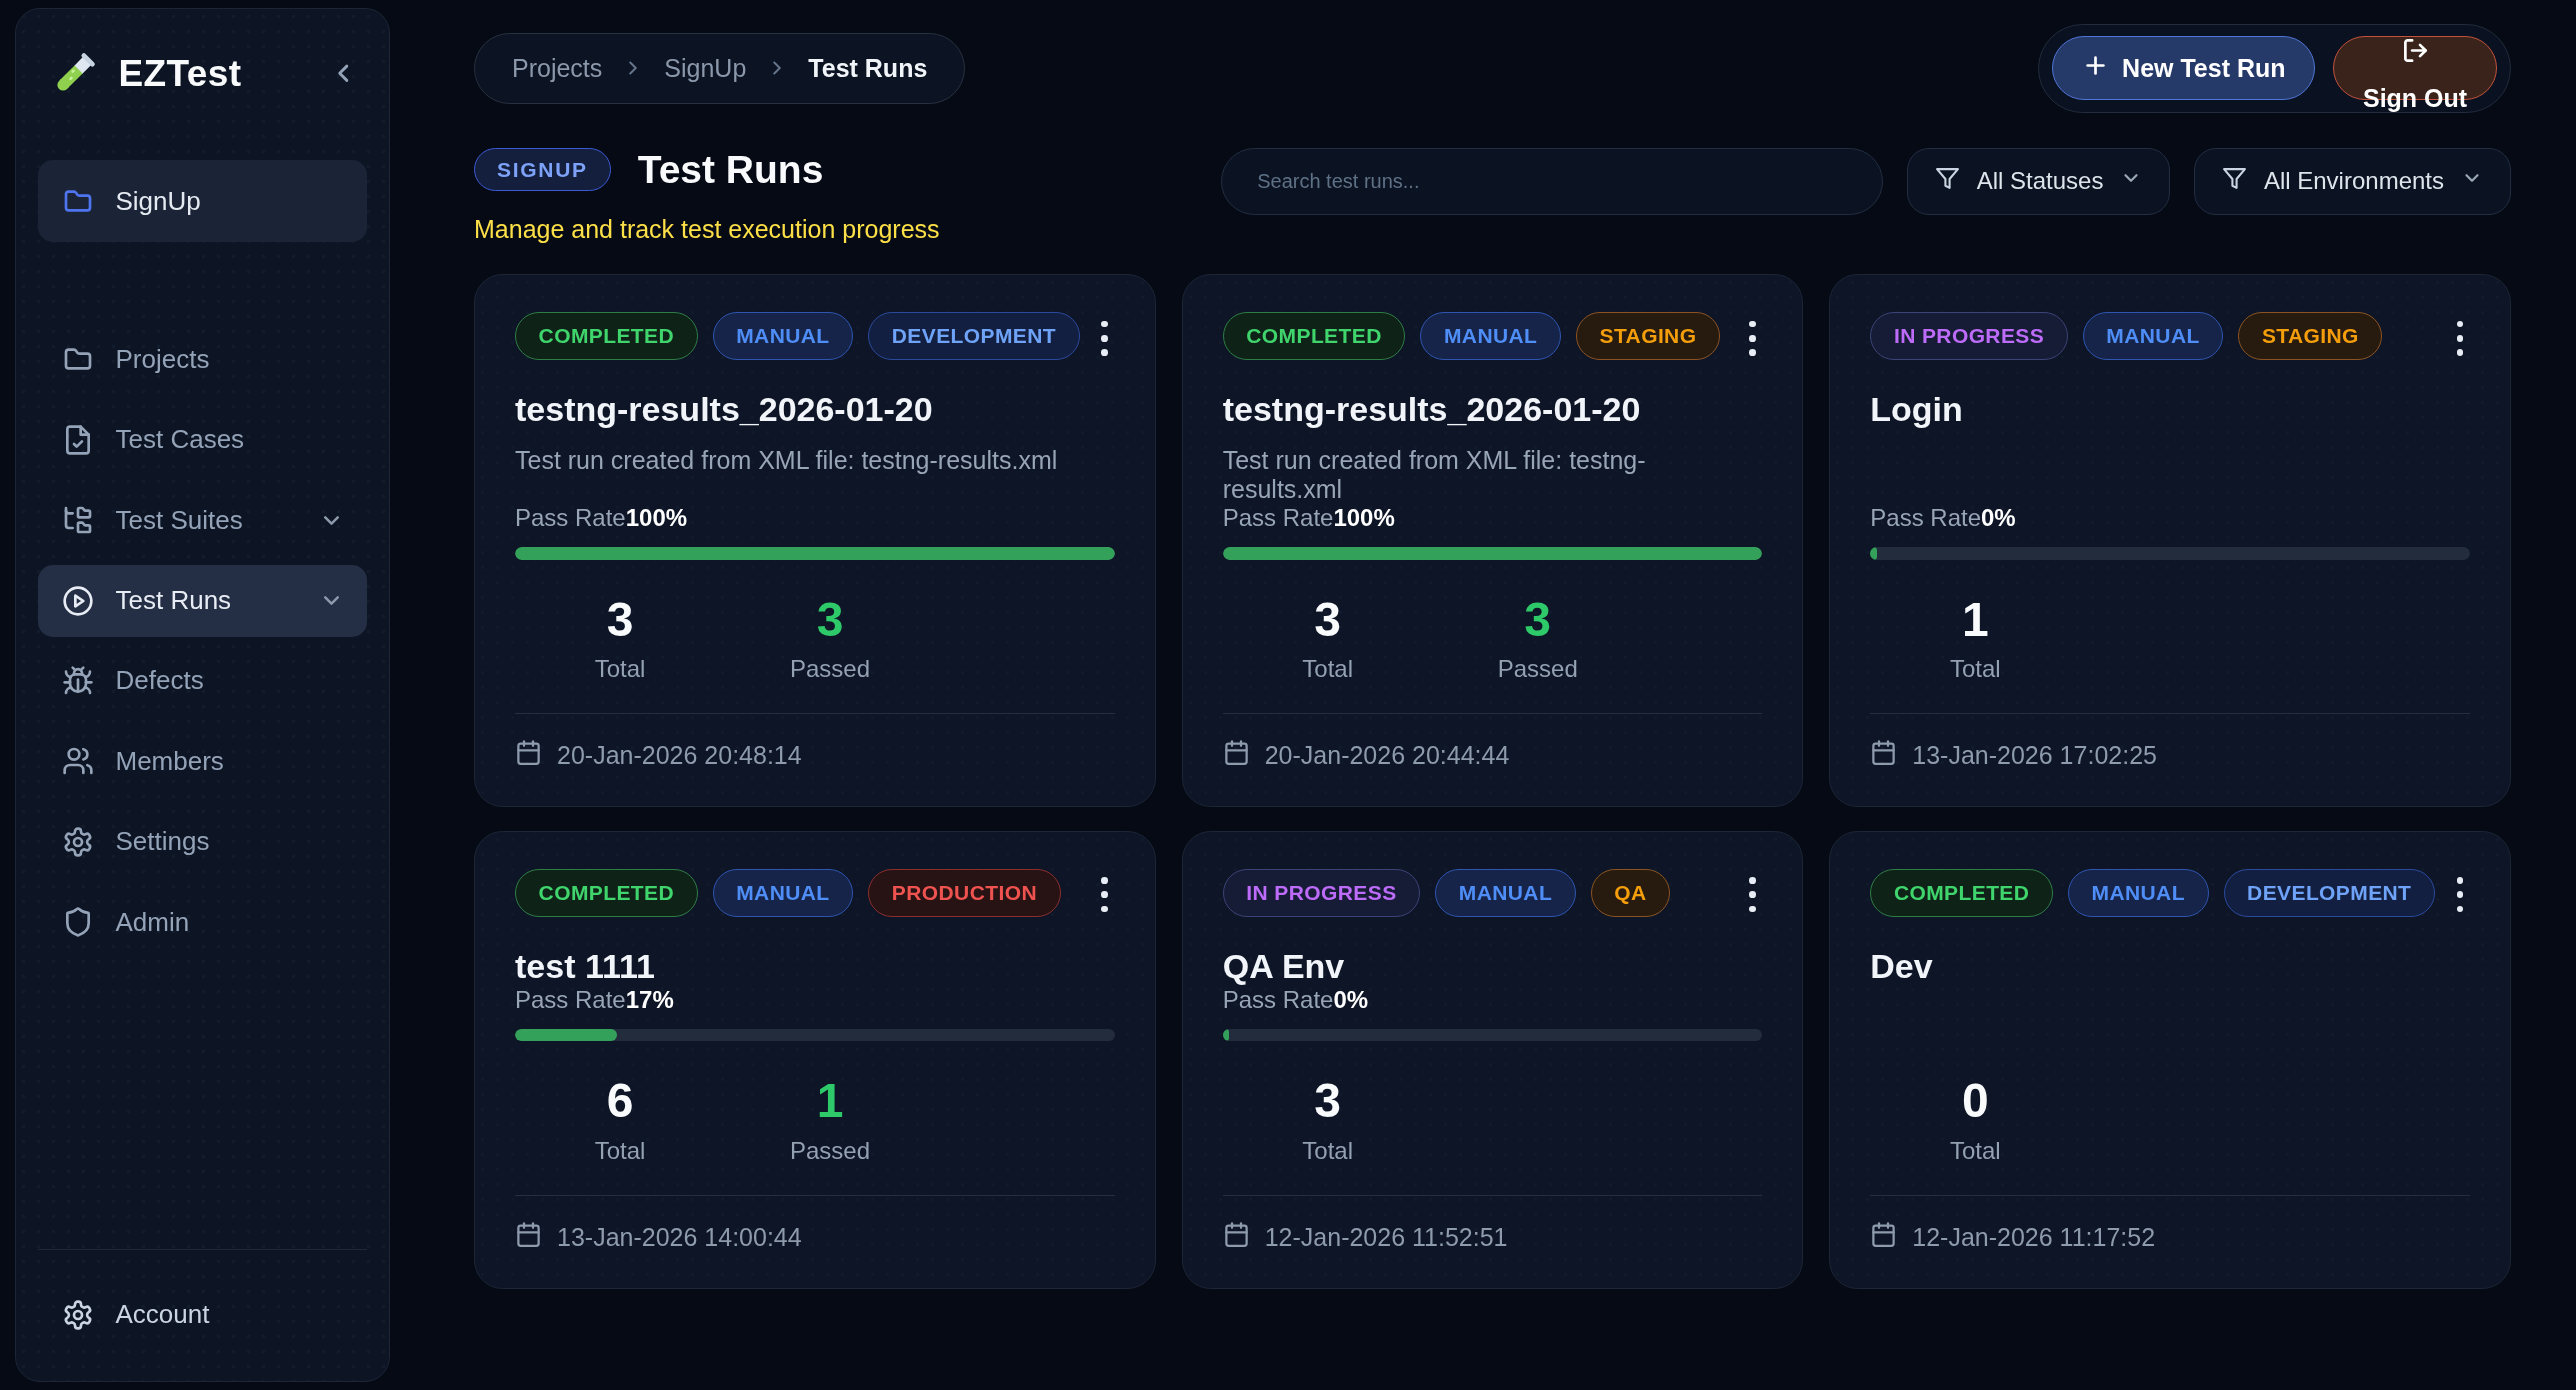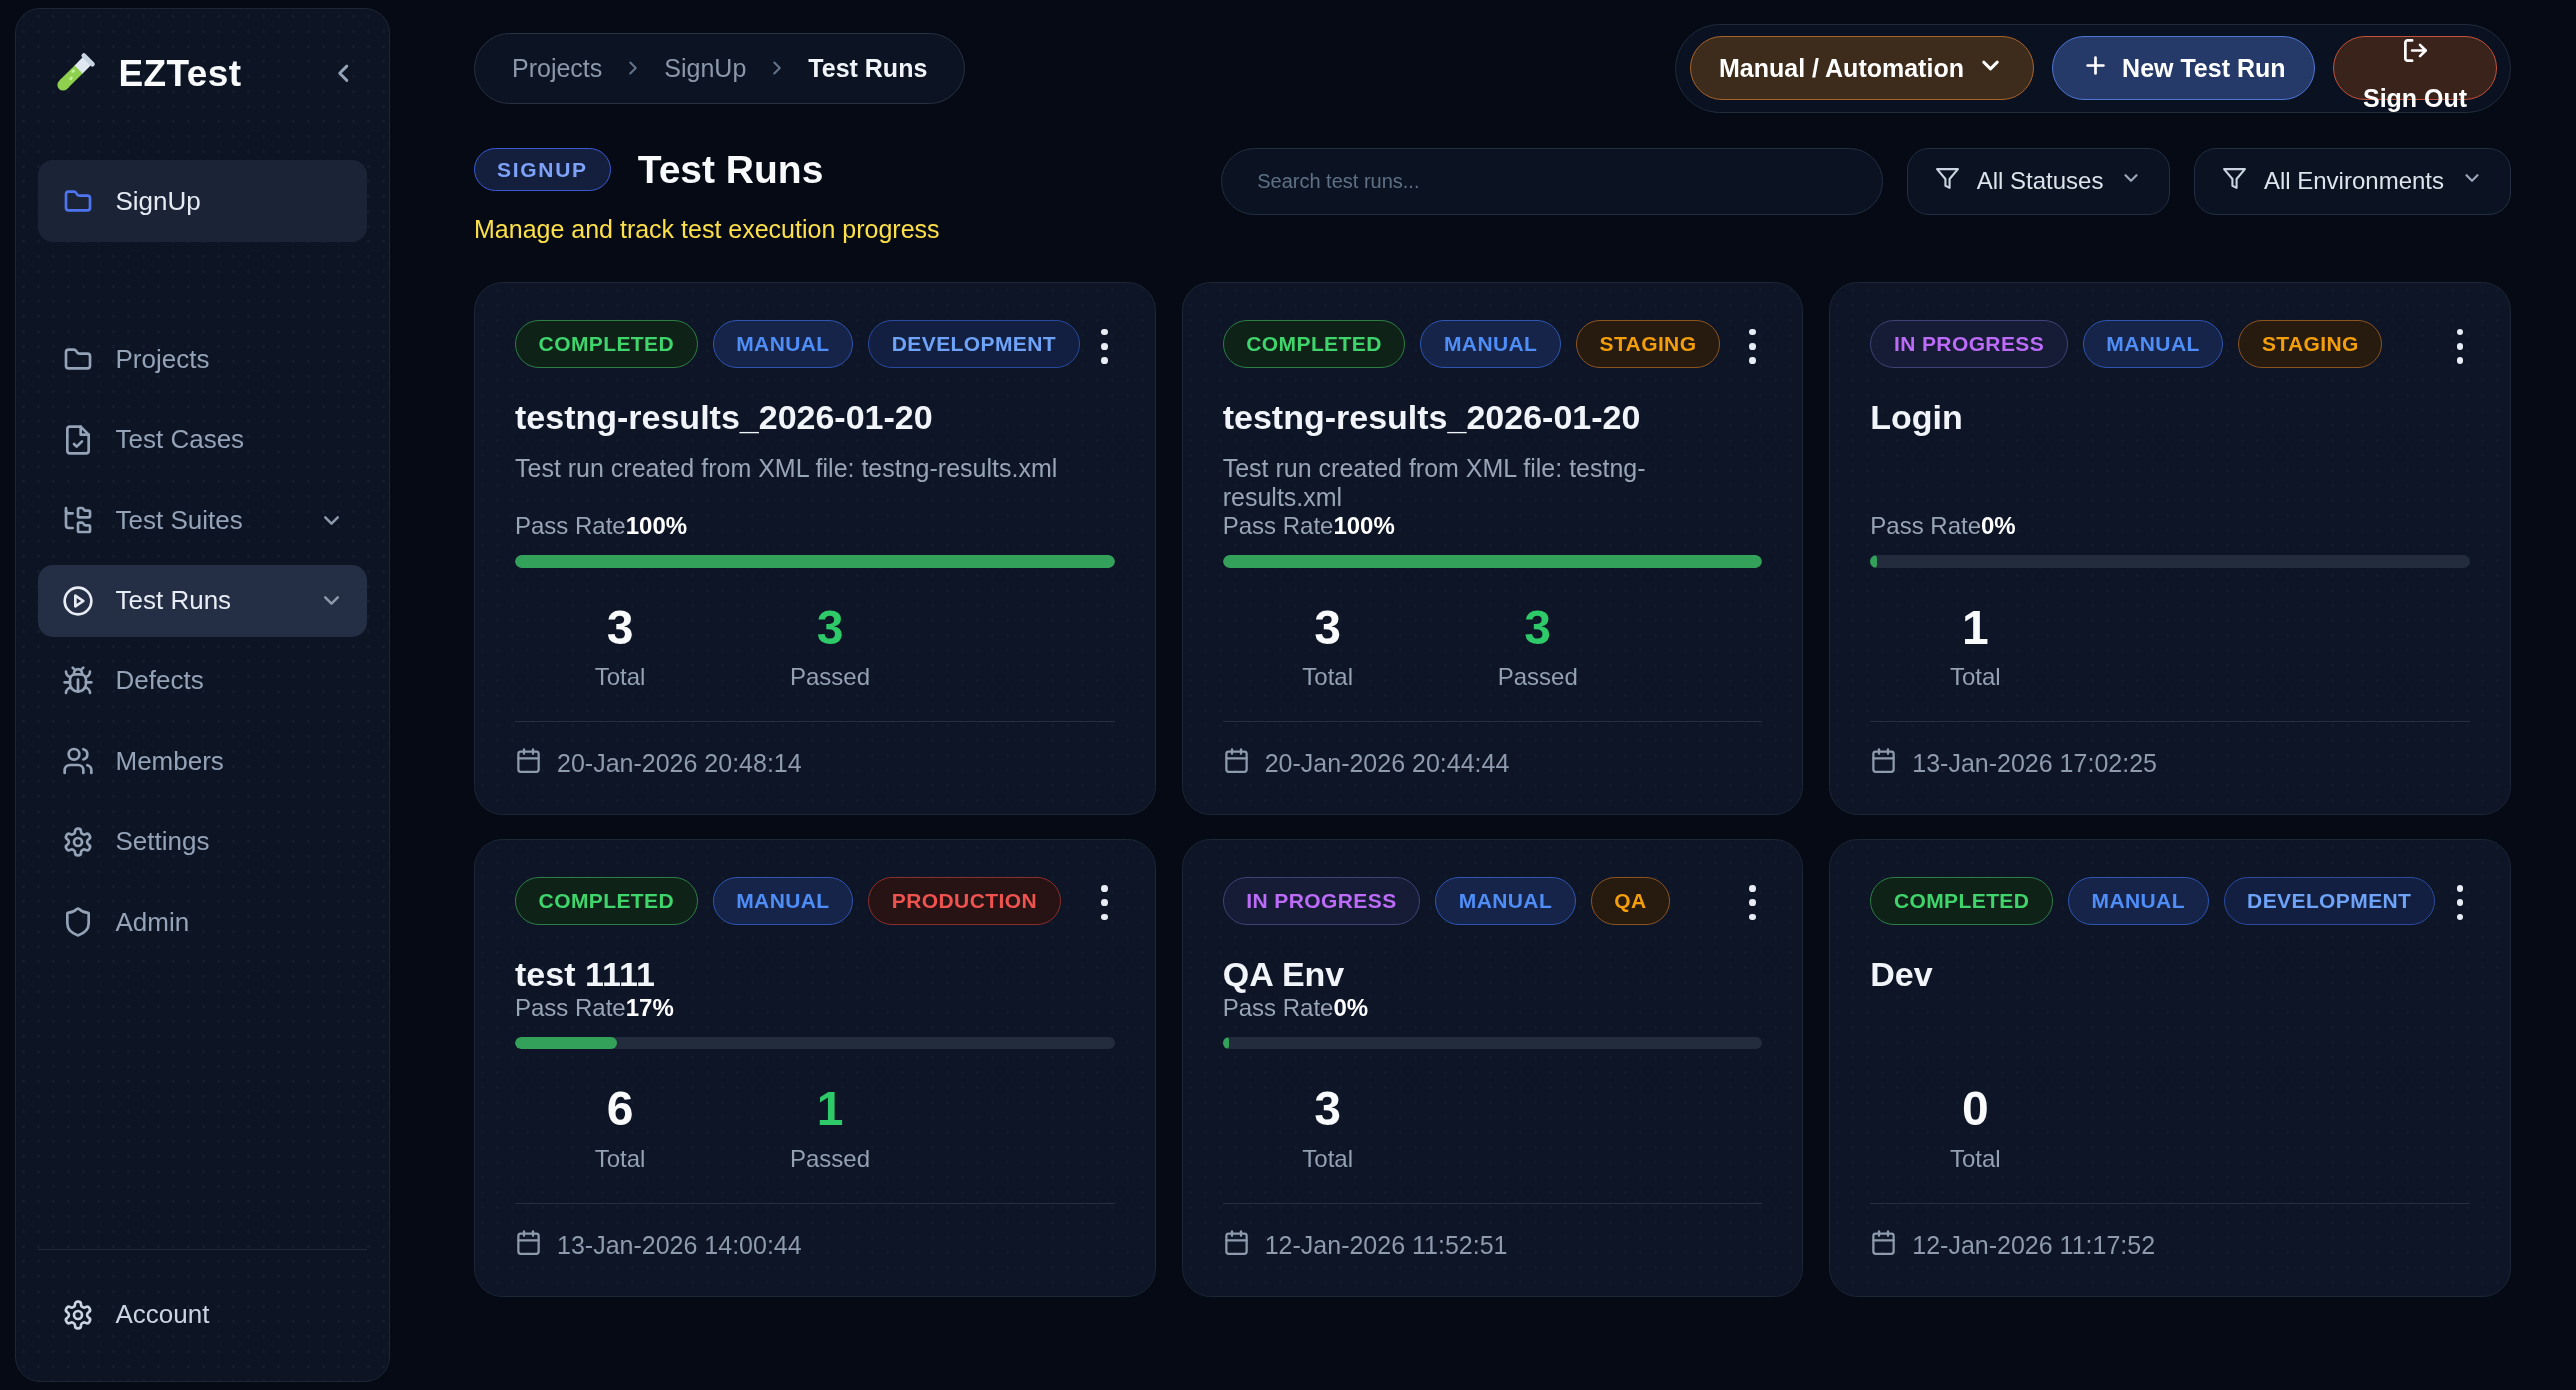--- a/index.html
+++ b/index.html
@@ -107,21 +107,21 @@
     height:67px; display:flex; align-items:center; gap:17px;
     background:#0b1322; border:0.8px solid #232e42; border-radius:22px;
     padding:0 27px; cursor:pointer;
     font-family:inherit; font-size:24px; color:#dde4ec;
   }
   .filter svg { width:25px; height:25px; color:#cbd5e1; }
   .filter .chev svg { width:22px; height:22px; color:#9aa7b8; }
 
   
   .grid {
-    margin-top:38px;
+    margin-top:30px;
     display:grid; grid-template-columns:repeat(3, 1fr);
     column-gap:26px; row-gap:23.5px;
   }
   .card {
     background:#0d1526;
     background-image:radial-gradient(rgba(125,145,175,0.045) 1.7px, transparent 1.7px);
     background-size:15px 15px;
     border:0.8px solid #1c2636;
     border-radius:28.5px;
     padding:37px 40px 34px;
@@ -325,28 +325,20 @@
           </span>
           <span class="crumb">SignUp</span>
           <span class="sep">
             <svg viewBox="0 0 24 24" fill="none" stroke="currentColor" stroke-width="2.2" stroke-linecap="round" stroke-linejoin="round">
               <path d="m9 18 6-6-6-6"></path>
             </svg>
           </span>
           <span class="crumb-last">Test Runs</span>
         </div>
       <div class="top-actions">
-        <button class="btn btn-mode">
-          <span>Manual / Automation</span>
-          <span>
-            <svg viewBox="0 0 24 24" fill="none" stroke="currentColor" stroke-width="2.6" stroke-linecap="round" stroke-linejoin="round">
-                <path d="m6 9 6 6 6-6"></path>
-              </svg>
-          </span>
-        </button>
         <button class="btn btn-new">
           <span>
             <svg viewBox="0 0 24 24" fill="none" stroke="currentColor" stroke-width="2.4" stroke-linecap="round">
                 <path d="M5 12h14"></path>
                 <path d="M12 5v14"></path>
               </svg>
           </span>
           <span>New Test Run</span>
         </button>
         <button class="btn btn-signout">

